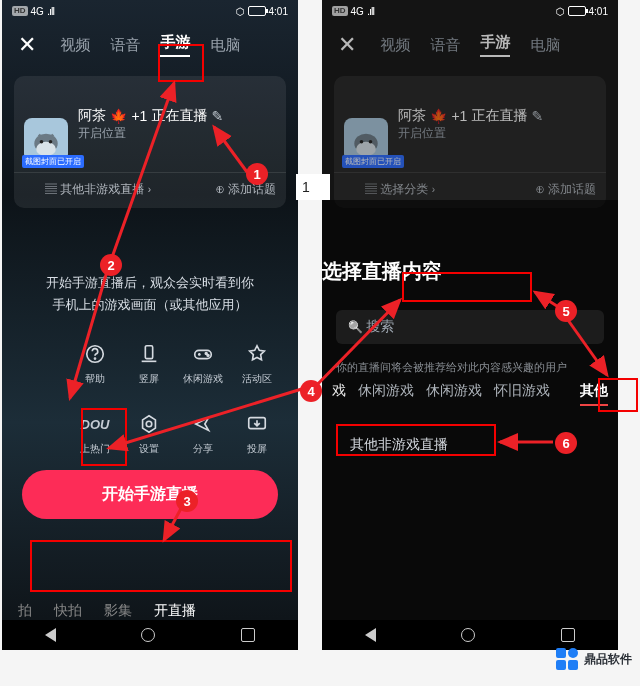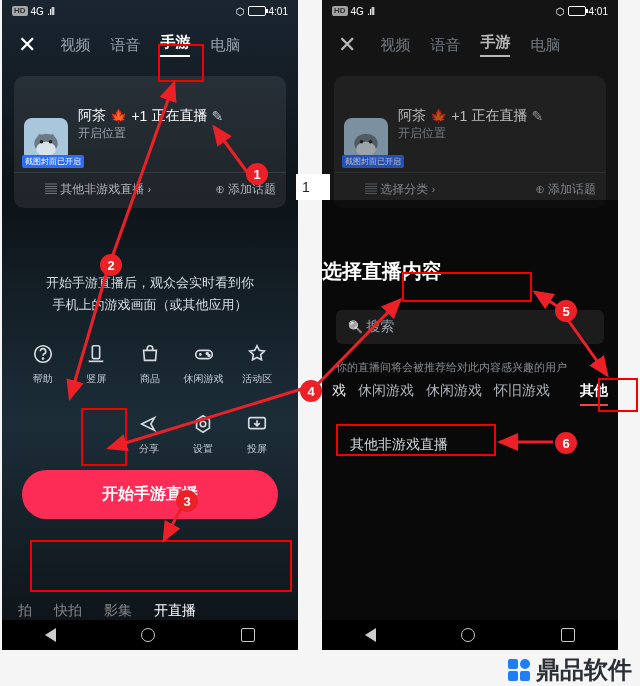--- a/index.html
+++ b/index.html
@@ -65,21 +65,21 @@
   .r-cats .cat.active{ color:#fff; font-weight:600; border-bottom:2px solid #ef4444; padding-bottom:4px; }
   .r-cats .cat:last-child{ margin-left:auto; }
   .r-chip { position:absolute; top:428px; left:14px; font-size:14px; color:#d6dae0; padding:8px 14px; }
 
   
   .anno { position:absolute; pointer-events:none; }
   .rb { border:2px solid #f40000; position:absolute; }
   .numb { width:22px; height:22px; border-radius:50%; background:#ec2127; color:#fff; font-size:13px; font-weight:bold; display:flex; align-items:center; justify-content:center; position:absolute; }
   svg.arrows { position:absolute; top:0; left:0; }
 
-  .watermark { position:absolute; right:8px; bottom:0; display:flex; align-items:center; gap:6px; font-size:24px; font-weight:700; color:#2a2f36; }
+  .watermark { position:absolute; right:8px; bottom:16px; display:flex; align-items:center; gap:6px; font-size:12px; font-weight:700; color:#2a2f36; }
   .wm-ic { width:22px; height:22px; display:grid; grid-template-columns:1fr 1fr; grid-template-rows:1fr 1fr; gap:2px; }
   .wm-ic span { background:#1f7ef6; border-radius:2px; }
   .wm-ic span:nth-child(2){ border-radius:50%; }
 </style>
 </head>
 <body>
 
 <div class="phone left">
   <div class="statusbar">
     <div class="sb-left">
@@ -155,64 +155,59 @@
           <svg viewBox="0 0 24 24">
             <rect x="8" y="3" width="8" height="14" rx="1.5"></rect>
             <path d="M4 20h16"></path>
           </svg>
         </div>
         <span>竖屏</span>
       </div>
     <div class="ib">
         <div class="ic">
           <svg viewBox="0 0 24 24">
-            <path d="M5 8h14l-1 11H6z"></path>
-            <path d="M9 8V6a3 3 0 0 1 6 0v2"></path>
-          </svg>
-        </div>
-        <span>商品</span>
-      </div>
-    <div class="ib">
-        <div class="ic">
-          <svg viewBox="0 0 24 24">
             <rect x="3" y="8" width="18" height="9" rx="4.5"></rect>
             <path d="M8 11v3M6.5 12.5h3"></path>
             <circle cx="15.5" cy="11.5" r="1" fill="#d5dae0"></circle>
             <circle cx="17.5" cy="13.5" r="1" fill="#d5dae0"></circle>
           </svg>
         </div>
         <span>休闲游戏</span>
       </div>
     <div class="ib">
         <div class="ic">
           <svg viewBox="0 0 24 24">
             <path d="M12 3l2.5 5 5.5.8-4 3.9.9 5.5L12 15.8 7.1 18.2 8 12.7 4 8.8l5.5-.8z"></path>
           </svg>
         </div>
         <span>活动区</span>
       </div>
   </div>
 
   <div class="icon-row">
     <div class="ib">
-        <div class="ic">
-          <svg viewBox="0 0 24 24">
-            <path d="M4 12l14-7-4 7 4 7z"></path>
-          </svg>
-        </div>
-        <span>分享</span>
+        <div class="ic" style="font-size:13px;font-weight:800;font-style:italic">DOU</div>
+        <span>上热门</span>
       </div>
     <div class="ib">
         <div class="ic">
           <svg viewBox="0 0 24 24">
             <polygon points="12,3 19,7.5 19,16.5 12,21 5,16.5 5,7.5"></polygon>
             <circle cx="12" cy="12" r="3"></circle>
           </svg>
         </div>
         <span>设置</span>
+      </div>
+    <div class="ib">
+        <div class="ic">
+          <svg viewBox="0 0 24 24">
+            <path d="M4 12l14-7-4 7 4 7z"></path>
+          </svg>
+        </div>
+        <span>分享</span>
       </div>
     <div class="ib">
         <div class="ic">
           <svg viewBox="0 0 24 24">
             <rect x="3" y="5" width="18" height="12" rx="2"></rect>
             <path d="M9 11l3 3 3-3M12 8v6"></path>
           </svg>
         </div>
         <span>投屏</span>
       </div>

